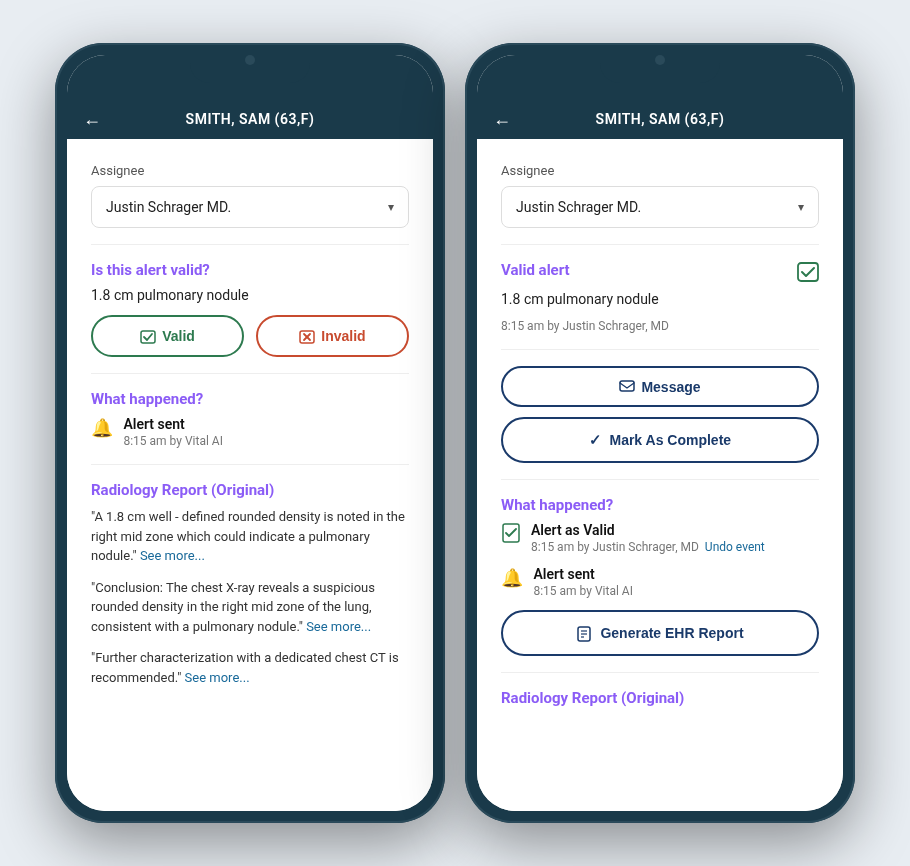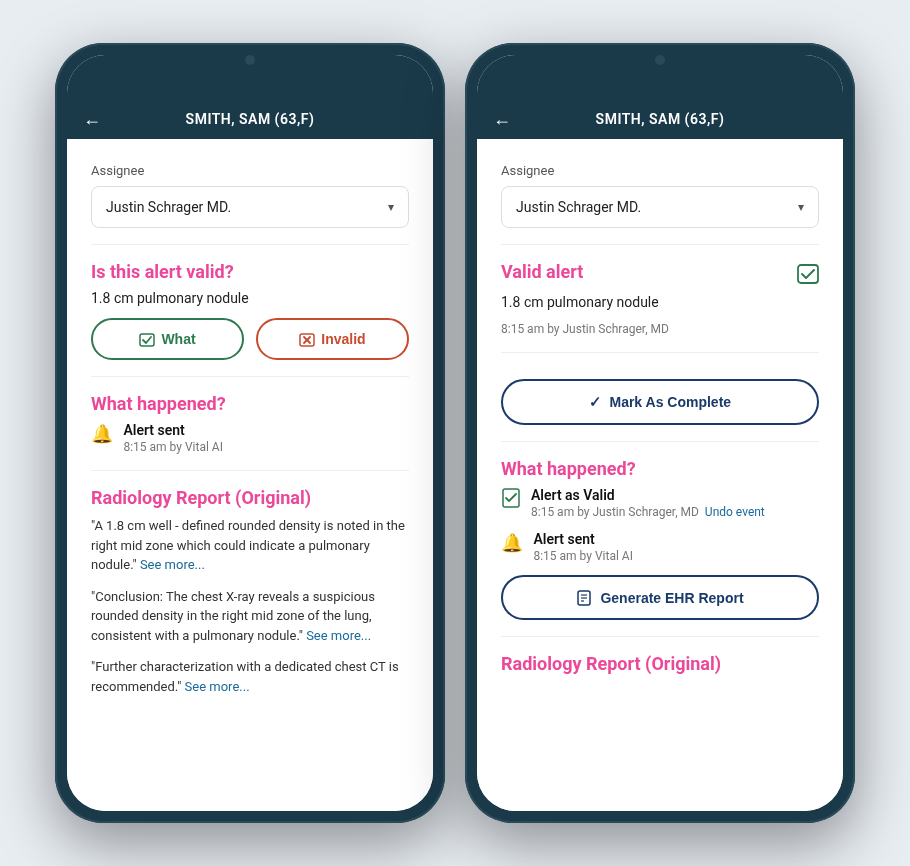--- a/index.html
+++ b/index.html
@@ -127,23 +127,23 @@
       font-size: 12px;
     }
 
     .divider {
       border: none;
       border-top: 1px solid #eee;
       margin: 16px 0;
     }
 
     .section-title {
-      font-size: 18px;
+      font-size: 15px;
       font-weight: 700;
-      color: #ec4899;
+      color: #8b5cf6;
       margin-bottom: 8px;
     }
 
     .alert-text {
       font-size: 14px;
       color: #222;
       margin-bottom: 12px;
     }
 
     .btn-row {
@@ -319,21 +319,21 @@
           <div class="section-title">Is this alert valid?</div>
           <div class="alert-text">1.8 cm pulmonary nodule</div>
           <div class="btn-row">
             <button class="btn-outline btn-valid">
               <span style="font-size:15px;">
                 <svg width="16" height="16" viewBox="0 0 16 16" fill="none" style="vertical-align:middle">
                   <rect x="1" y="2" width="14" height="12" rx="2" stroke="#2d7a4f" stroke-width="1.5" fill="none"></rect>
                   <polyline points="4,8 7,11 12,5" stroke="#2d7a4f" stroke-width="1.8" fill="none" stroke-linecap="round" stroke-linejoin="round"></polyline>
                 </svg>
               </span>
-              <span>What</span>
+              <span>Valid</span>
             </button>
             <button class="btn-outline btn-invalid">
               <span>
                 <svg width="16" height="16" viewBox="0 0 16 16" fill="none" style="vertical-align:middle">
                   <rect x="1" y="2" width="14" height="12" rx="2" stroke="#c84b2f" stroke-width="1.5" fill="none"></rect>
                   <line x1="5" y1="5" x2="11" y2="11" stroke="#c84b2f" stroke-width="1.8" stroke-linecap="round"></line>
                   <line x1="11" y1="5" x2="5" y2="11" stroke="#c84b2f" stroke-width="1.8" stroke-linecap="round"></line>
                 </svg>
               </span>
               <span>Invalid</span>
@@ -407,20 +407,29 @@
             </span>
           </div>
           <div class="alert-text">1.8 cm pulmonary nodule</div>
           <div class="alert-subtitle">8:15 am by Justin Schrager, MD</div>
         </div>
 
         <hr class="divider">
 
         <div>
           <div class="btn-row" style="margin-bottom:10px;">
+            <button class="btn-outline btn-message">
+              <span>
+                <svg width="16" height="16" viewBox="0 0 16 16" fill="none" style="vertical-align:middle">
+                  <rect x="1" y="2" width="14" height="10" rx="2" stroke="#1a3a6a" stroke-width="1.5" fill="none"></rect>
+                  <polyline points="1,4 8,9 15,4" stroke="#1a3a6a" stroke-width="1.3" fill="none" stroke-linecap="round"></polyline>
+                </svg>
+              </span>
+              <span>Message</span>
+            </button>
           </div>
           <button class="btn-full btn-complete">
             <span style="font-size:15px;">✓</span>
             <span>Mark As Complete</span>
           </button>
         </div>
 
         <hr class="divider">
 
         <div>

